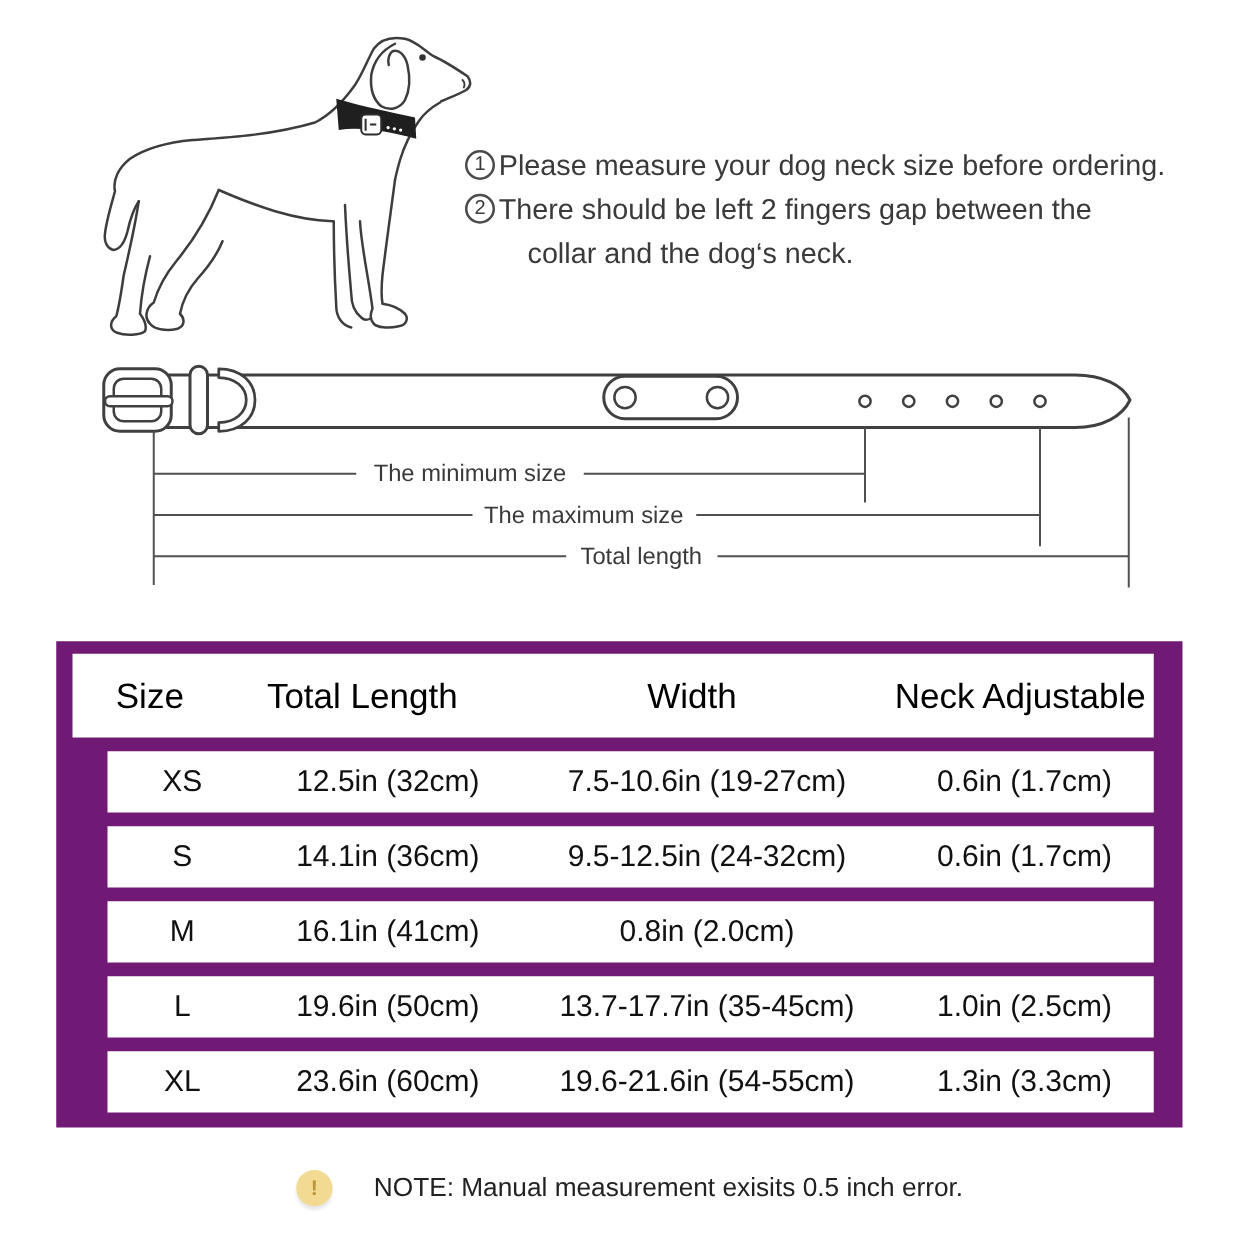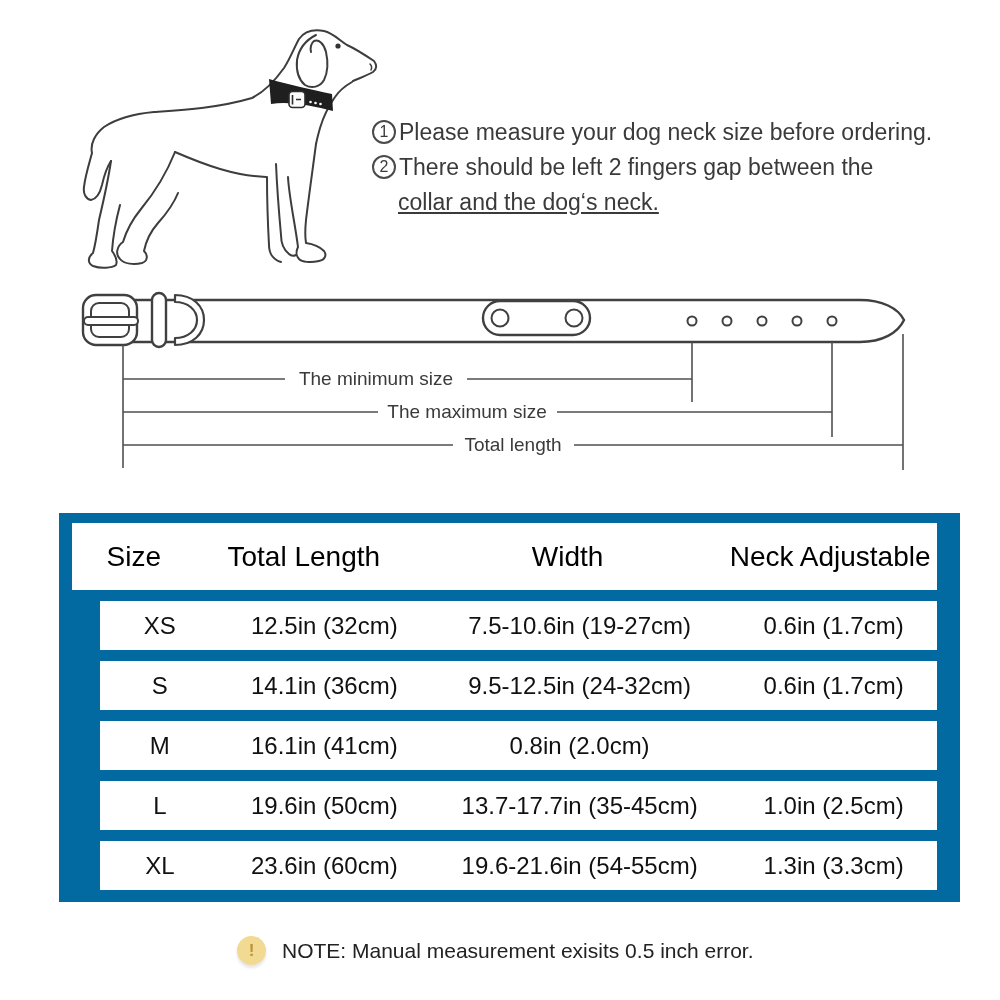--- a/index.html
+++ b/index.html
@@ -6,34 +6,34 @@
   #page{position:relative;width:1000px;height:1000px;background:#fff;overflow:hidden;
         font-family:"Liberation Sans",sans-serif;color:#1a1a1a;}
   svg{position:absolute;display:block;}
   
   .instr{position:absolute;left:372px;display:flex;align-items:flex-start;
          font-size:23px;color:#3a3a3a;white-space:nowrap;}
   .numcircle{flex:0 0 auto;width:24px;height:24px;border:2px solid #4a4a4a;border-radius:50%;
              display:inline-flex;align-items:center;justify-content:center;
              font-size:16px;color:#3a3a3a;margin-right:3px;box-sizing:border-box;margin-top:1px;}
   
-  .sizetable{position:absolute;left:59px;top:513px;width:901px;height:389px;
-             background:#0369a1;box-sizing:border-box;padding:10px 23px 10px 13px;}
+  .sizetable{position:absolute;left:45px;top:513px;width:901px;height:389px;
+             background:#701a75;box-sizing:border-box;padding:10px 23px 10px 13px;}
   .trow{background:#fff;display:grid;grid-template-columns:14.3% 25% 36% 24.7%;
         align-items:center;text-align:center;}
   .trow.head{height:67px;font-size:28px;color:#000;}
   .trow.data{height:49px;margin-top:11px;font-size:24px;color:#111;margin-left:28px;}
   .cell{overflow:hidden;white-space:nowrap;}
   
   .note{position:absolute;left:237px;top:936px;display:flex;align-items:center;}
   .note-icon{width:29px;height:29px;border-radius:50%;background:#f3da92;
              display:flex;align-items:center;justify-content:center;
              font-size:17px;font-weight:bold;color:#bc9434;
              box-shadow:0 3px 3px rgba(0,0,0,0.10);}
-  .note-text{margin-left:16px;font-size:21px;color:#222;white-space:nowrap;}
+  .note-text{margin-left:33px;font-size:21px;color:#222;white-space:nowrap;}
 </style>
 </head>
 <body>
 
 <div id="page">
 
   <svg style="left:70px;top:15px;" width="330" height="270" viewBox="0 0 330 270">
     <g stroke="#3d3d3d" stroke-width="2" fill="none" stroke-linecap="round" stroke-linejoin="round">
 
       <path d="M283,66 C290,63 298,60 303,57 C307,54 307,50 304,46 C295,40 286,34 277,30 C269,25 263,18 254,16 C243,14 234,17 229,24 C224,33 220,44 214,53 C204,67 194,77 182,83 C148,93 113,95 84,97 C62,99 46,104 34,112 C25,119 20,129 22,138 C19,149 15,162 14,172 C13,179 16,184 21,185 C27,184 30,178 32,170 C34,161 37,152 41,146"></path>
@@ -68,21 +68,21 @@
   </svg>
 
   <div class="instr" style="top:119px;">
     <span class="numcircle">1</span>
     <span>Please measure your dog neck size before ordering.</span>
   </div>
   <div class="instr" style="top:154px;">
     <span class="numcircle">2</span>
     <span>There should be left 2 fingers gap between the</span>
   </div>
-  <div class="instr" style="top:189px;left:398px;text-decoration:underline;">
+  <div class="instr" style="top:189px;left:422px;">
     <span>collar and the dog‘s neck.</span>
   </div>
 
   <svg style="left:60px;top:280px;" width="900" height="200" viewBox="0 0 900 200">
     <g stroke="#404040" stroke-width="2.4" fill="#ffffff" stroke-linejoin="round">
 
       <path d="M55,20 L800,20 C822,20 838,28 844,40 C838,53 822,62 800,62 L55,62 Z"></path>
 
       <rect x="23" y="15" width="54" height="50" rx="13"></rect>
       <rect x="31" y="23" width="38" height="34" rx="8" stroke-width="2"></rect>

